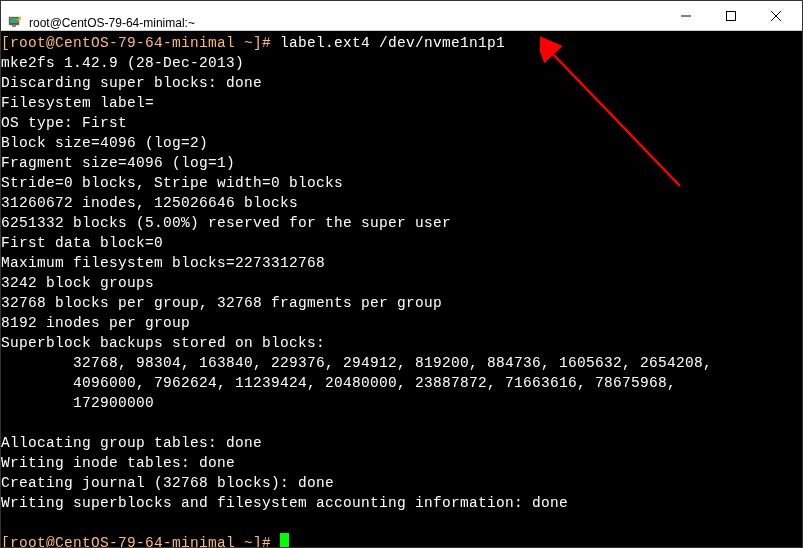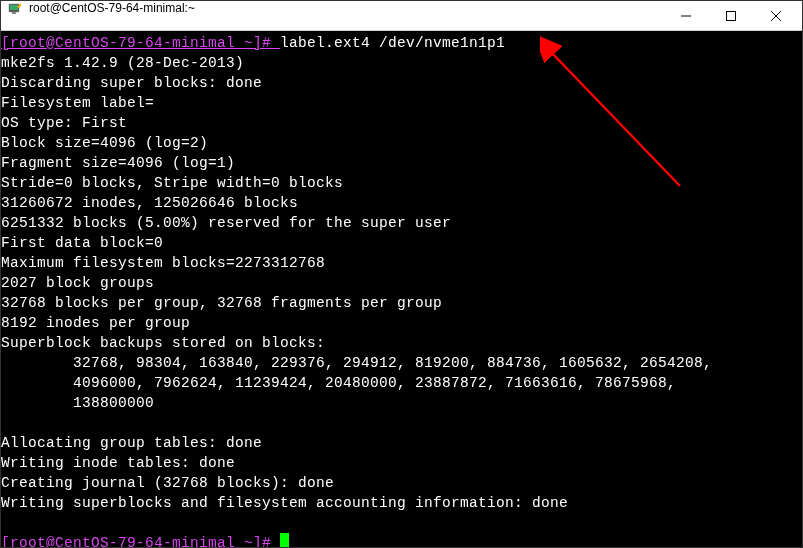--- a/index.html
+++ b/index.html
@@ -19,21 +19,21 @@
       width: 803px;
       height: 548px;
       border: 1px solid #333;
       display: flex;
       flex-direction: column;
     }
     .titlebar {
       height: 30px;
       background: #ffffff;
       display: flex;
-      align-items: flex-start;
+      align-items: flex-end;
       border-bottom: 1px solid #ccc;
       padding: 0 4px;
     }
     .titlebar-icon {
       width: 16px;
       height: 16px;
       margin: 0 6px 0 2px;
       display: inline-flex;
       align-items: center;
       justify-content: center;
@@ -67,22 +67,21 @@
       font-size: 14.5px;
       line-height: 20px;
       overflow: hidden;
       white-space: pre;
       letter-spacing: 0.3px;
     }
     .line {
       white-space: pre;
     }
     .prompt {
-      color: #d946ef;
-      text-decoration: underline;
+      color: #fdba74;
     }
     .cursor {
       display: inline-block;
       width: 9px;
       height: 17px;
       background: #00ff00;
       vertical-align: text-bottom;
       margin-bottom: 1px;
     }
     .arrow {
@@ -130,27 +129,27 @@
 <span class="line">Discarding super blocks: done</span>
 <span class="line">Filesystem label=</span>
 <span class="line">OS type: First</span>
 <span class="line">Block size=4096 (log=2)</span>
 <span class="line">Fragment size=4096 (log=1)</span>
 <span class="line">Stride=0 blocks, Stripe width=0 blocks</span>
 <span class="line">31260672 inodes, 125026646 blocks</span>
 <span class="line">6251332 blocks (5.00%) reserved for the super user</span>
 <span class="line">First data block=0</span>
 <span class="line">Maximum filesystem blocks=2273312768</span>
-<span class="line">2027 block groups</span>
+<span class="line">3242 block groups</span>
 <span class="line">32768 blocks per group, 32768 fragments per group</span>
 <span class="line">8192 inodes per group</span>
 <span class="line">Superblock backups stored on blocks:</span>
 <span class="line">        32768, 98304, 163840, 229376, 294912, 819200, 884736, 1605632, 2654208,</span>
 <span class="line">        4096000, 7962624, 11239424, 20480000, 23887872, 71663616, 78675968,</span>
-<span class="line">        138800000</span>
+<span class="line">        172900000</span>
 <span class="line"></span>
 <span class="line">Allocating group tables: done</span>
 <span class="line">Writing inode tables: done</span>
 <span class="line">Creating journal (32768 blocks): done</span>
 <span class="line">Writing superblocks and filesystem accounting information: done</span>
 <span class="line"></span>
 <span class="line"><span class="prompt">[root@CentOS-79-64-minimal ~]# </span><span class="cursor"></span></span></div>
 </div>
 
 <svg class="arrow" width="180" height="160">

